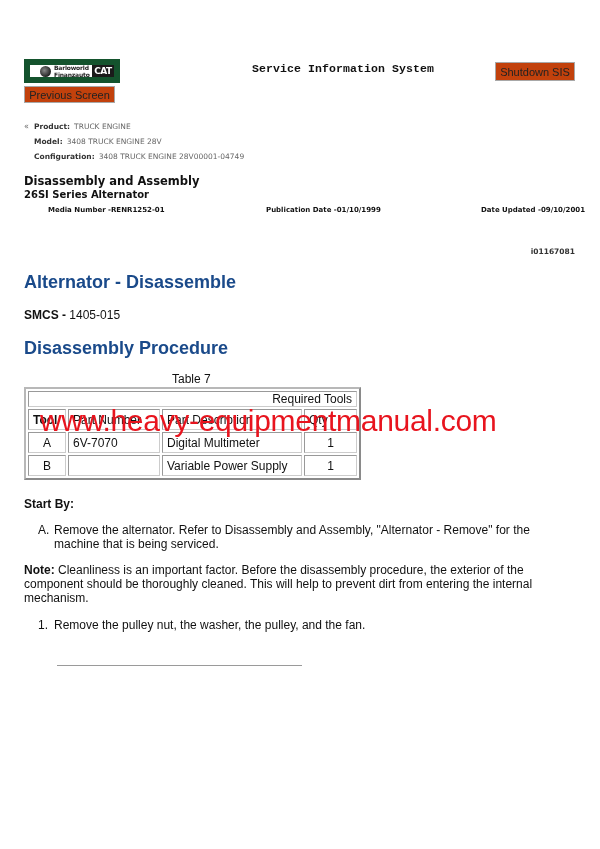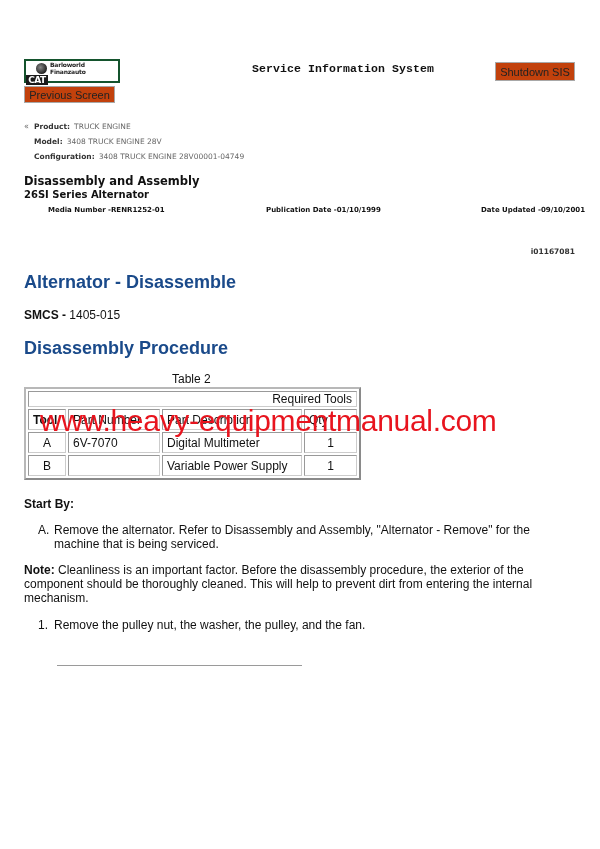--- a/index.html
+++ b/index.html
@@ -1,21 +1,21 @@
 <!DOCTYPE html>
 <html><head>
   <meta charset="utf-8">
   <style>
     * { box-sizing: border-box; margin: 0; padding: 0; }
     html, body { width: 600px; height: 849px; background: #ffffff; overflow: hidden; }
     body { position: relative; font-family: "Liberation Sans", sans-serif; color: #000; }
 
     .logo {
       position: absolute; left: 24px; top: 59px; width: 96px; height: 24px;
-      border: 2px solid #14532d; display: flex; background: #fff; flex-direction: column;
+      border: 6px solid #14532d; display: flex; background: #fff;
     }
     .logo-left { flex: 1; display: flex; align-items: center; padding-left: 10px; gap: 3px; }
     .logo-globe {
       width: 11px; height: 11px; border-radius: 50%;
       background: radial-gradient(circle at 40% 40%, #888 0%, #222 70%);
     }
     .logo-text { font-family: "DejaVu Sans", sans-serif; font-weight: bold; font-size: 6px; line-height: 7px; color: #222; letter-spacing: -0.2px; }
     .logo-cat {
       width: 22px; background: #1a1a1a; color: #fff; font-family: "DejaVu Sans", sans-serif;
       font-weight: bold; font-size: 9px; display: flex; align-items: center; justify-content: center;
@@ -124,21 +124,21 @@
 <div class="doc-info" style="left:457px;">Date Updated -09/10/2001</div>
 <div class="ref-id">i01167081</div>
 
 <div class="h1" style="top:272px;">Alternator - Disassemble</div>
 <div class="smcs">
   <b>SMCS -</b>
   <span>1405-015</span>
 </div>
 <div class="h1" style="top:338px;">Disassembly Procedure</div>
 
-<div class="table-caption">Table 2</div>
+<div class="table-caption">Table 7</div>
 <table class="tools">
   <tbody>
       <tr>
     <th class="req" colspan="4">Required Tools</th>
   </tr>
   <tr>
     <th class="col" style="width:38px;font-weight:bold;">Tool</th>
     <th class="col" style="width:92px;">Part Number</th>
     <th class="col" style="width:140px;">Part Description</th>
     <th class="col">Qty</th>

